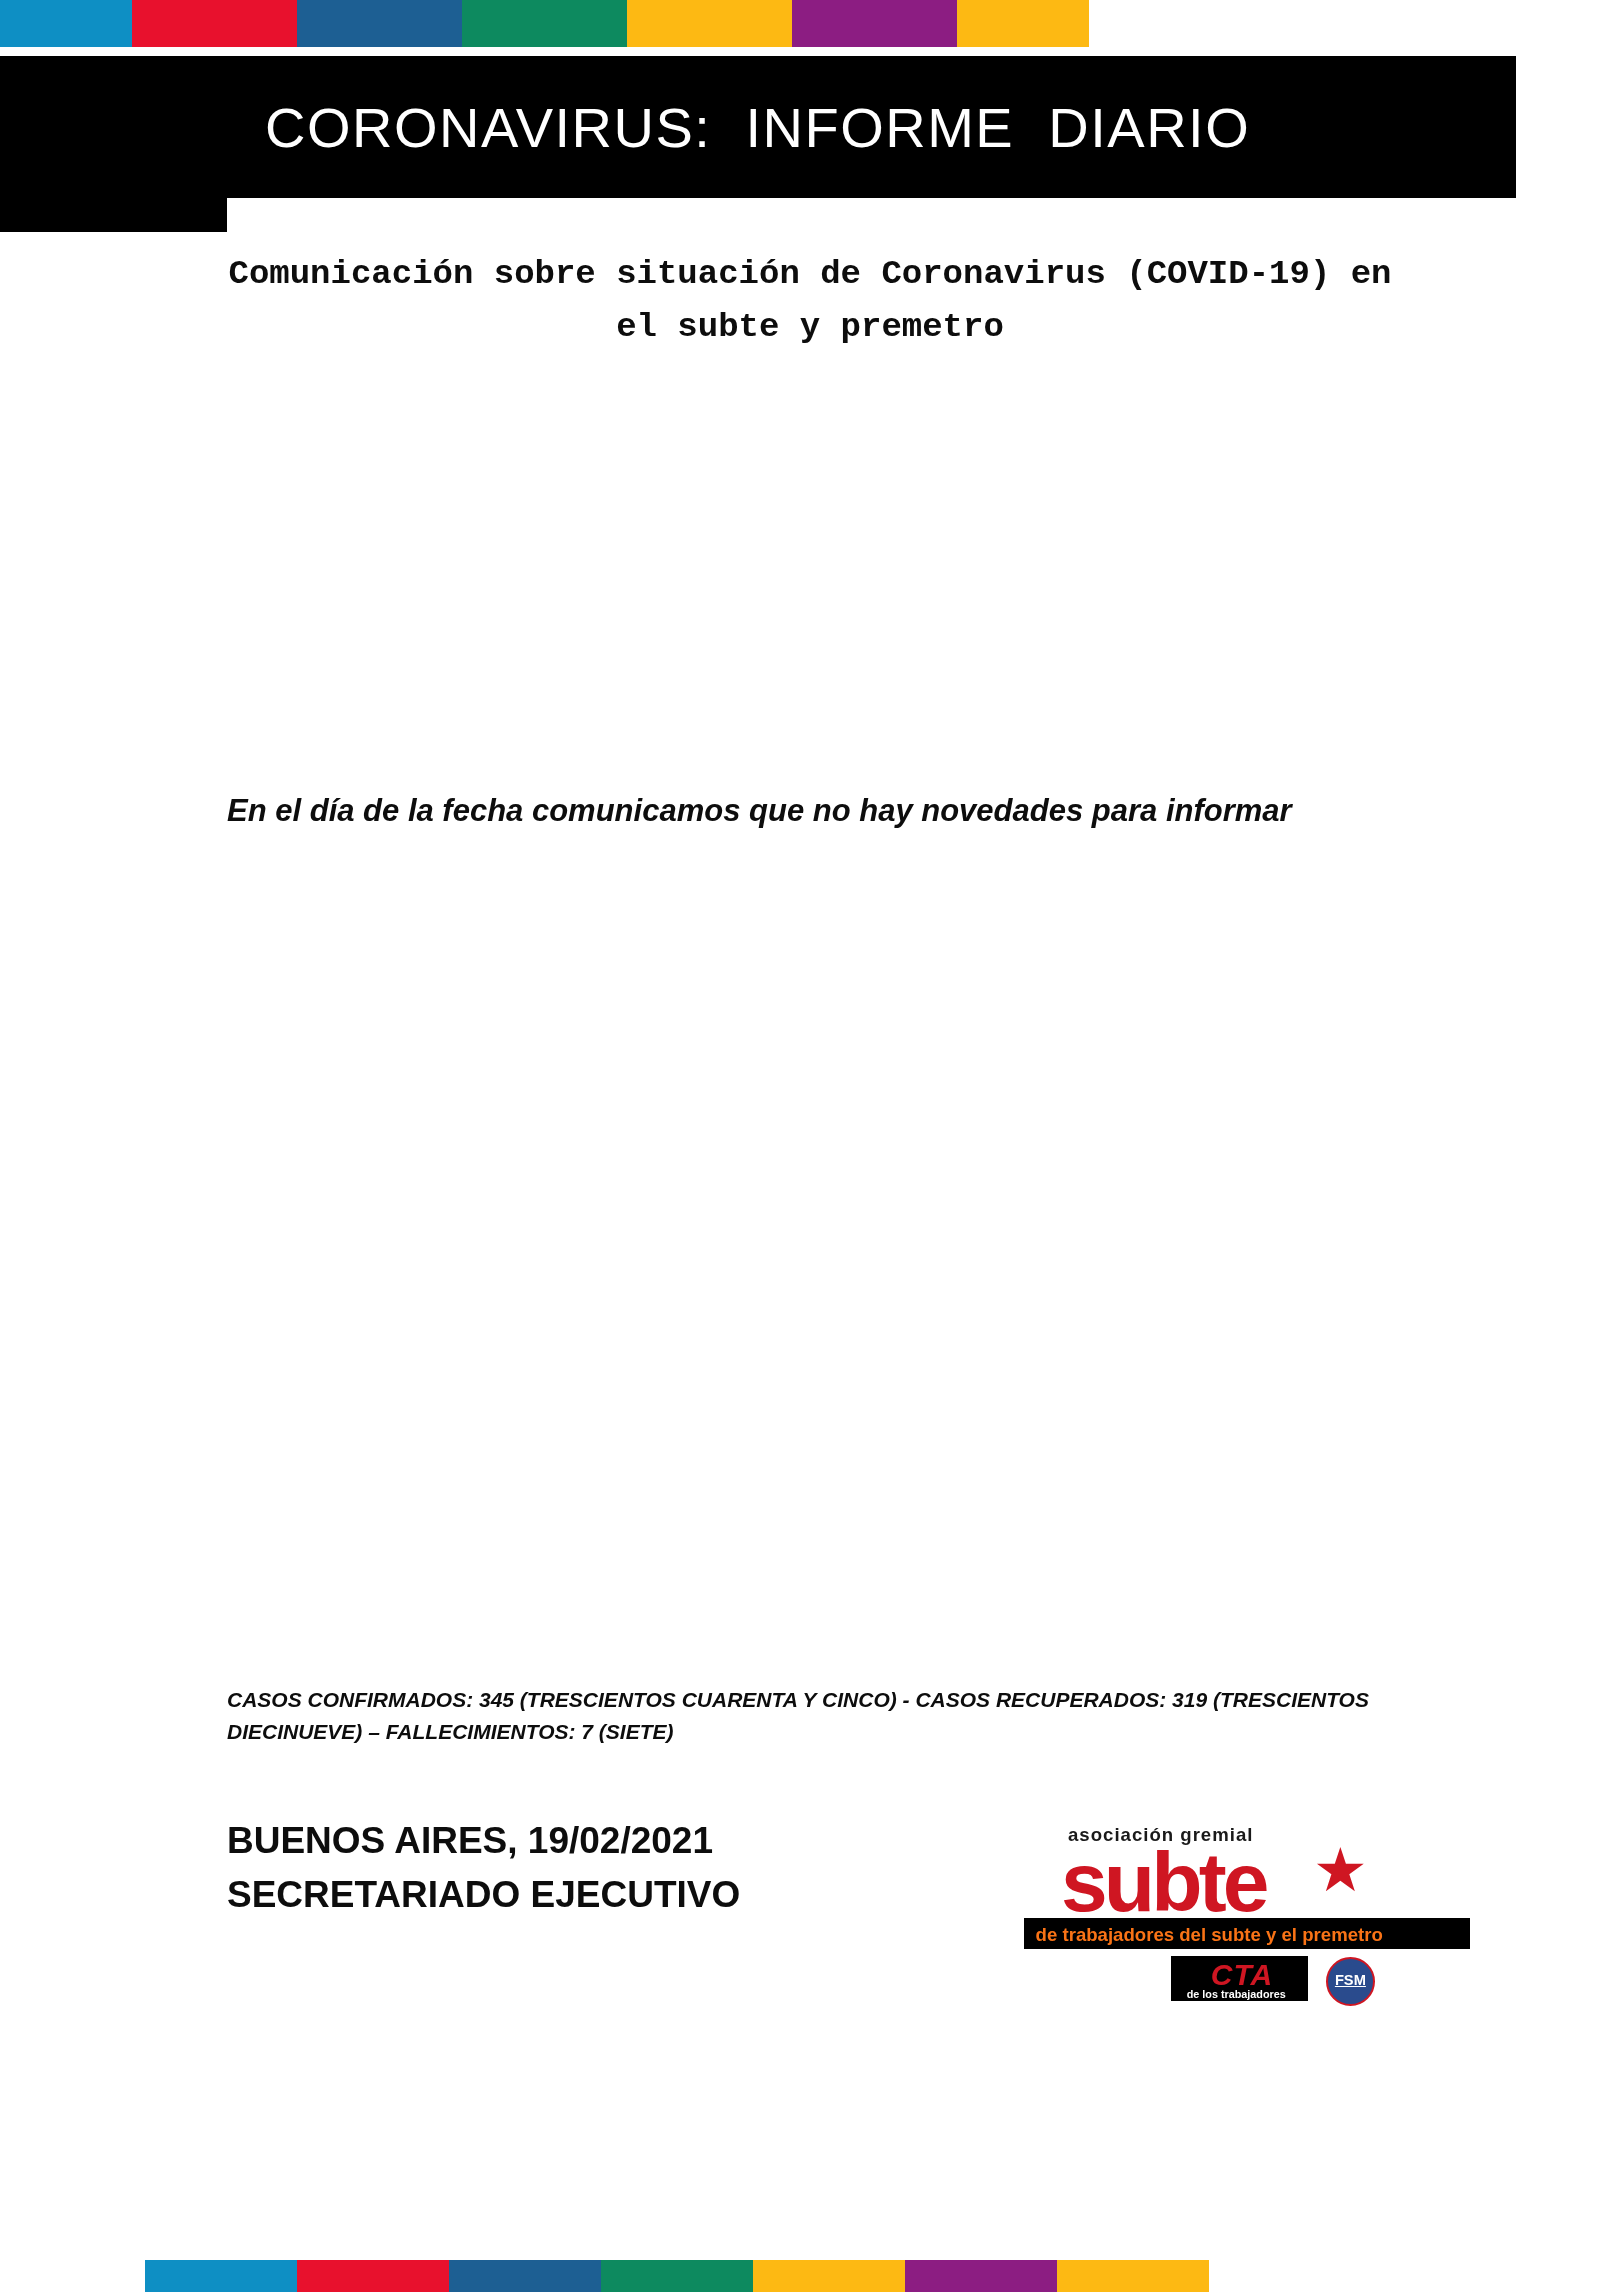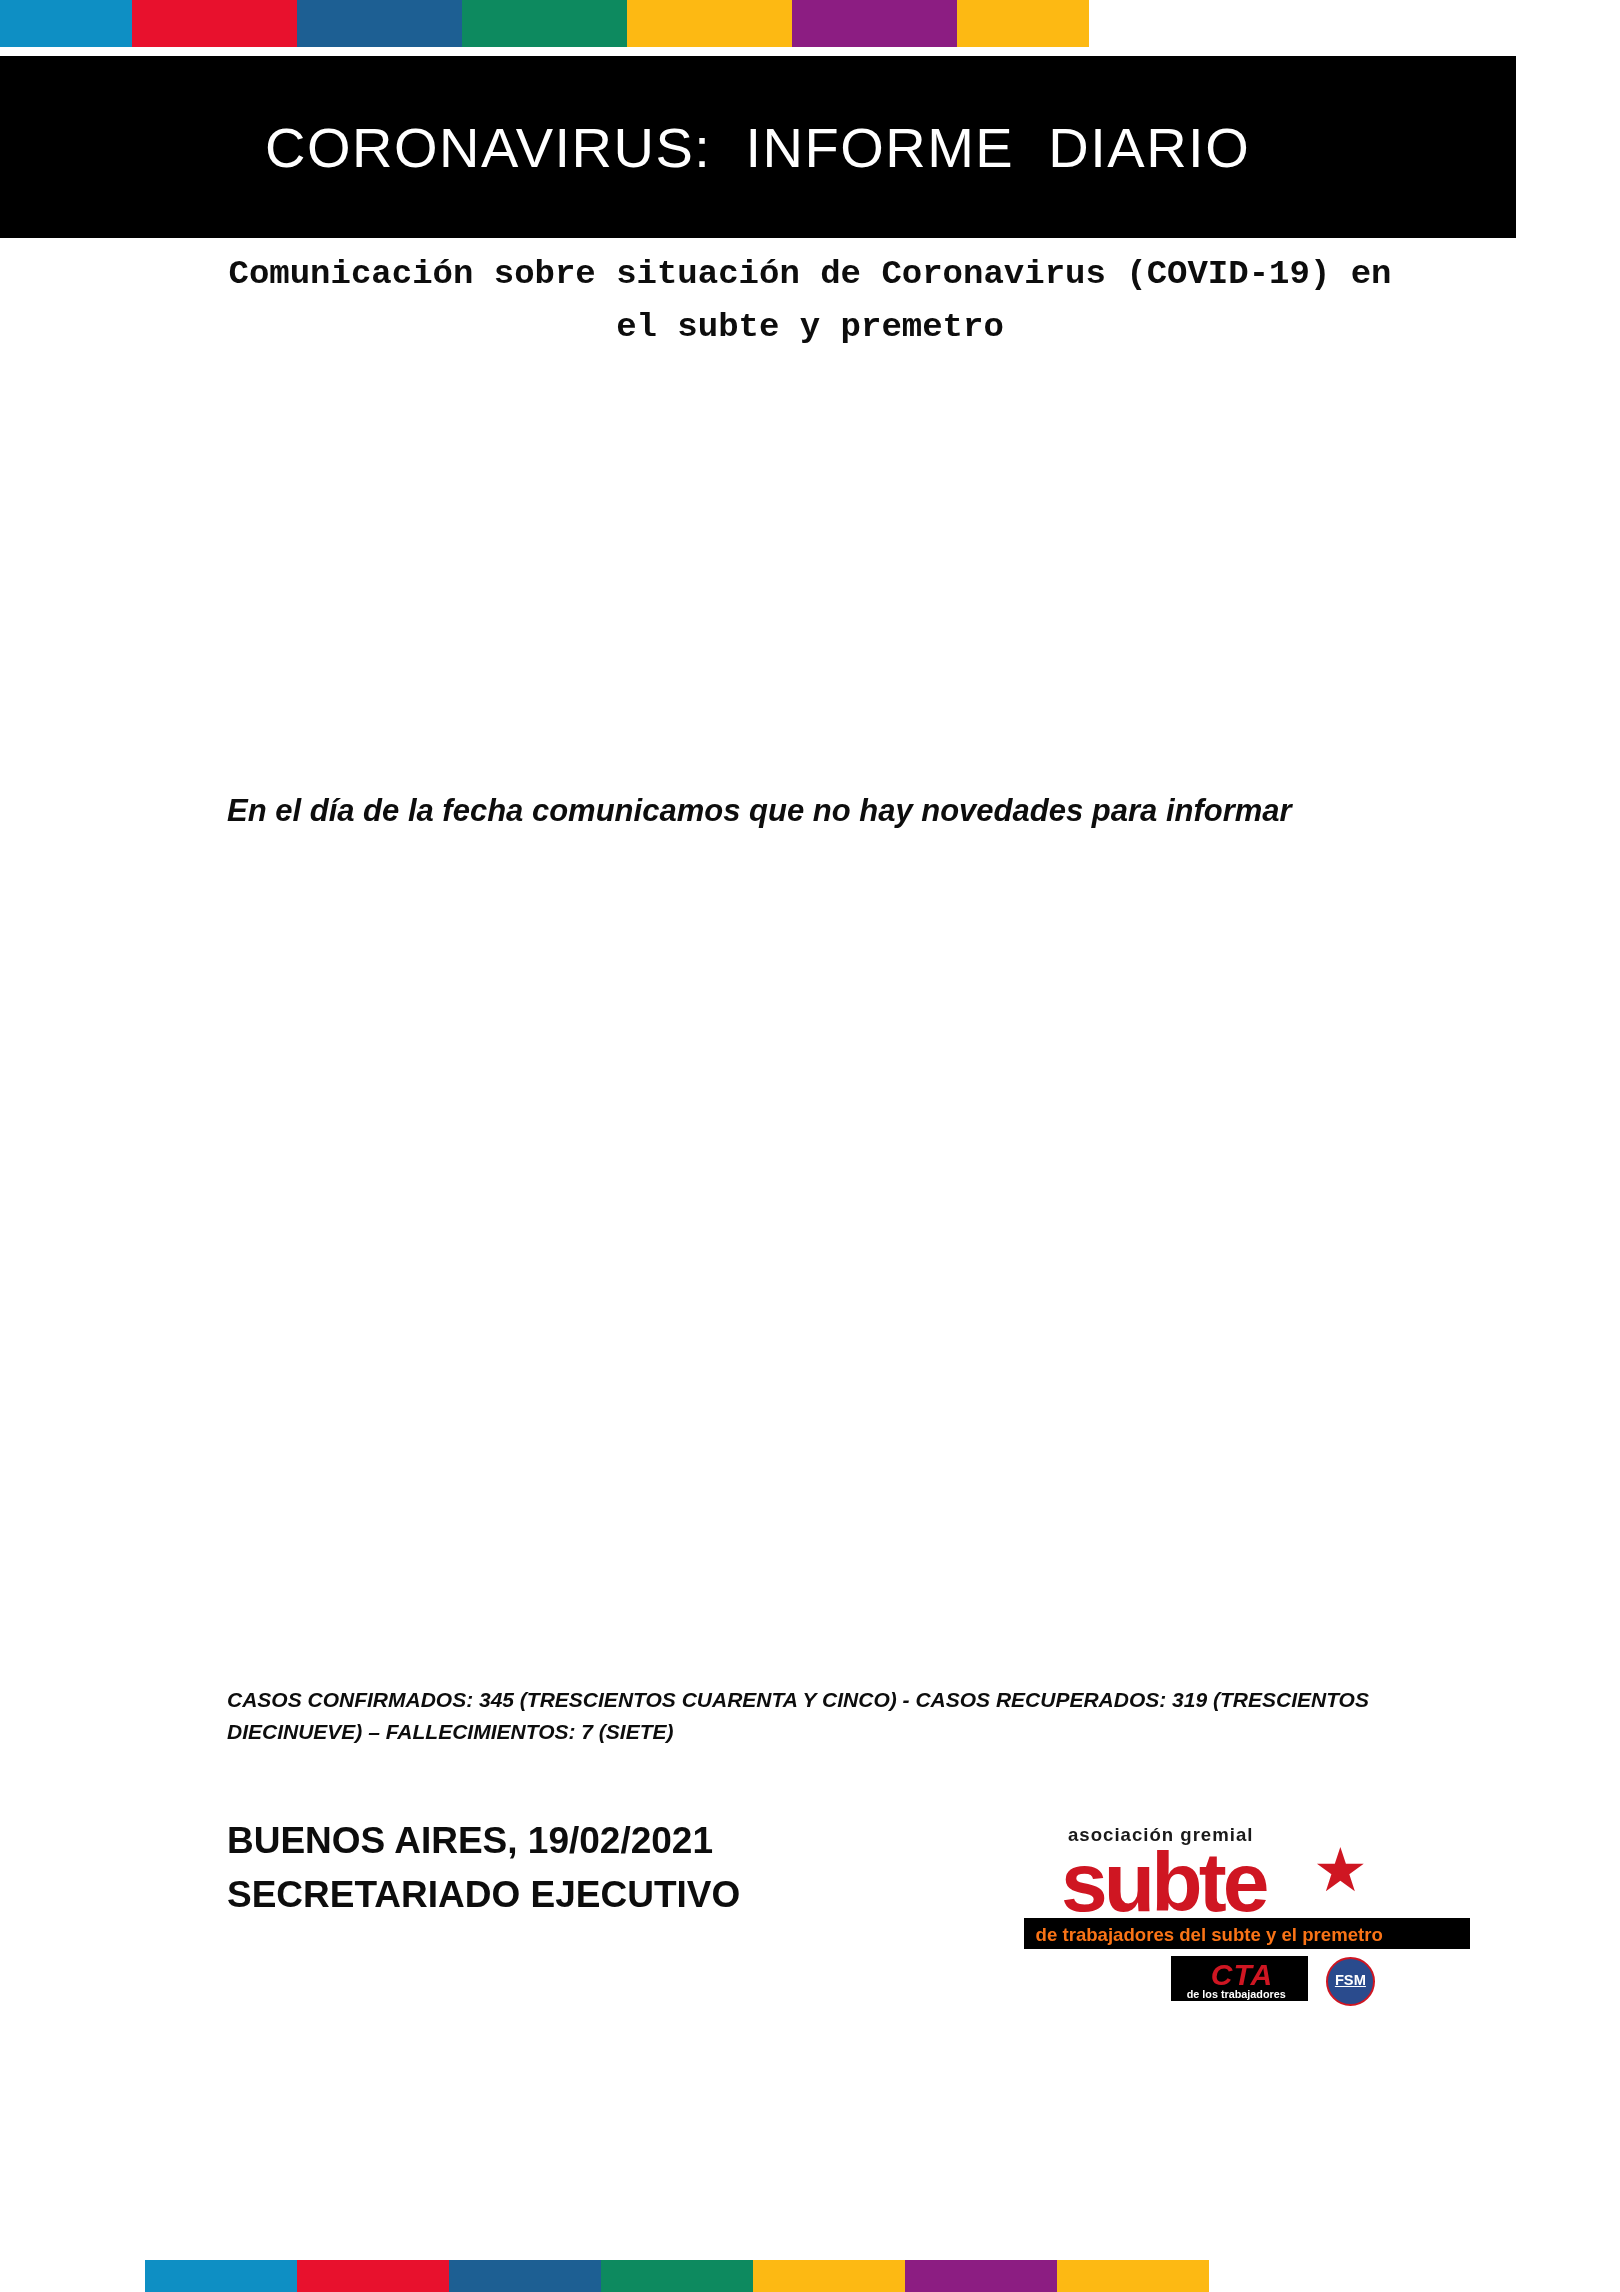--- a/index.html
+++ b/index.html
@@ -25,21 +25,21 @@
     display: flex;
   }
   .topbar .seg { height: 100%; }
 
   
   .title-band {
     position: absolute;
     top: 56px;
     left: 0;
     width: 1516px;
-    height: 182px;
+    height: 142px;
     background: #000000;
     display: flex;
     align-items: center;
   }
   .title-band-text {
     color: #ffffff;
     font-family: "Liberation Sans", sans-serif;
     font-size: 56px;
     font-weight: 400;
     letter-spacing: 1.5px;

